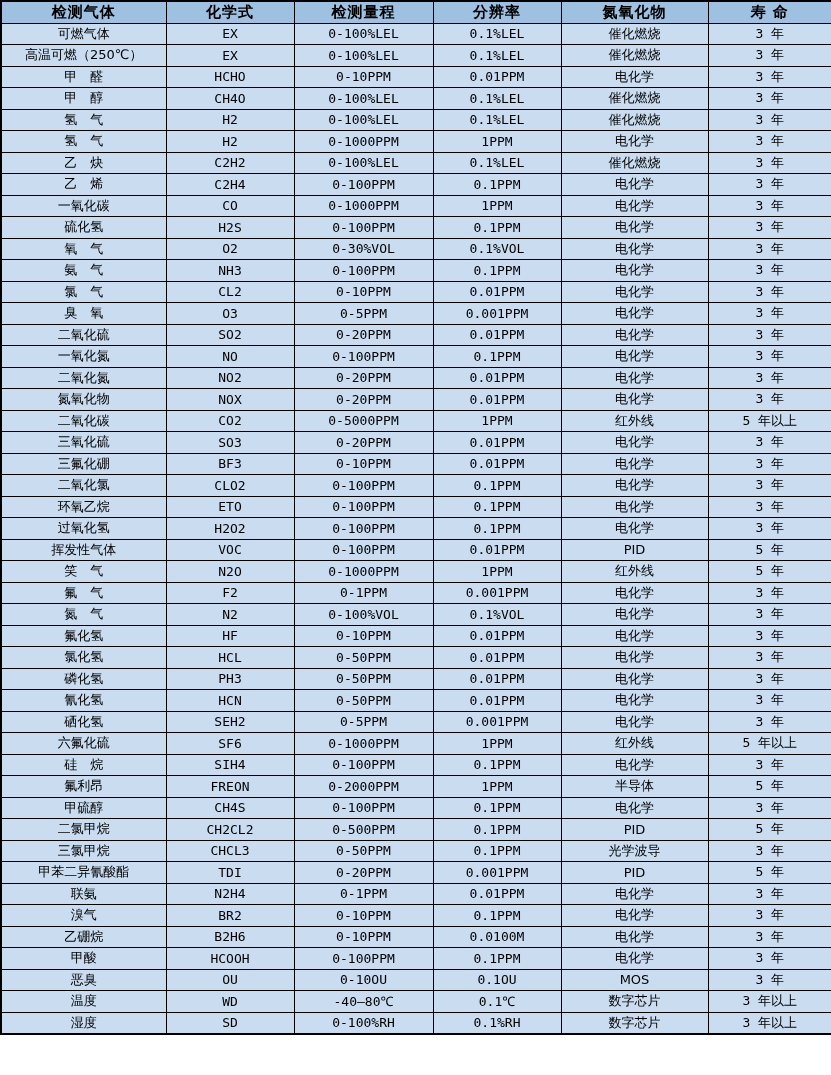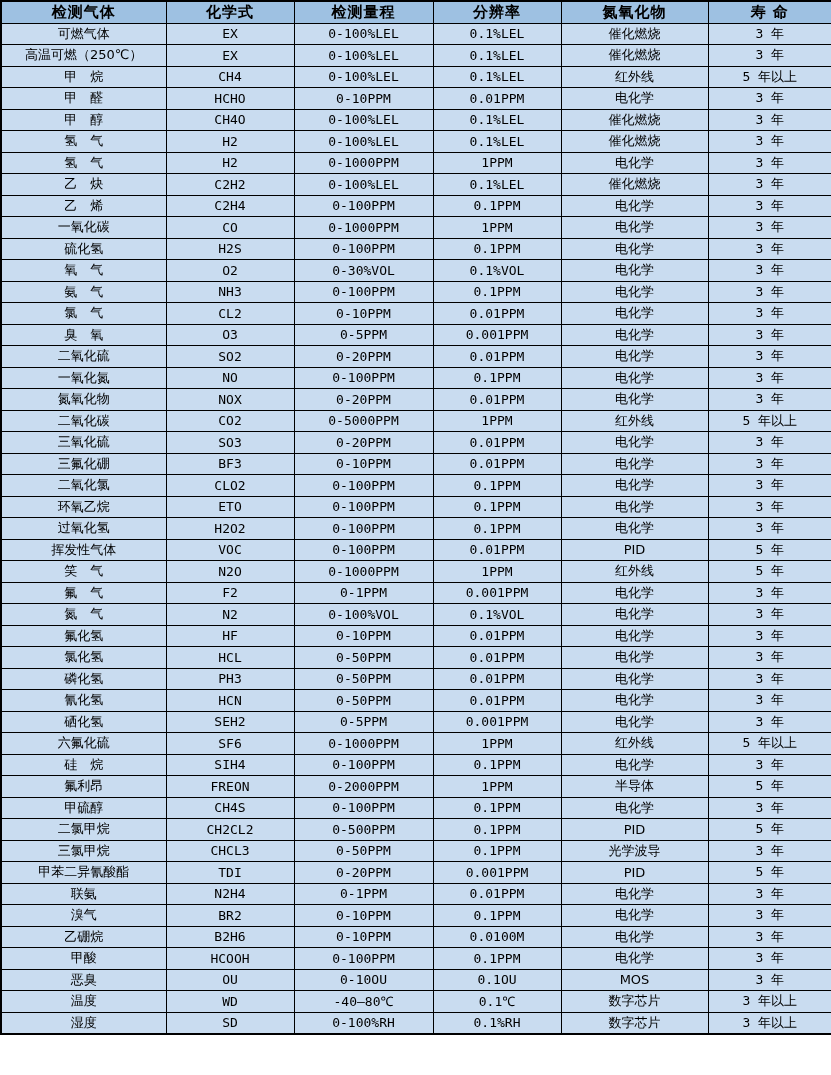--- a/index.html
+++ b/index.html
@@ -83,28 +83,20 @@
       </tr>
       <tr>
         <td class="cjk">高温可燃（250℃）</td>
         <td>EX</td>
         <td>0-100%LEL</td>
         <td>0.1%LEL</td>
         <td class="cjk">催化燃烧</td>
         <td>3 年</td>
       </tr>
       <tr>
-        <td class="cjk">甲　烷</td>
-        <td>CH4</td>
-        <td>0-100%LEL</td>
-        <td>0.1%LEL</td>
-        <td class="cjk">红外线</td>
-        <td>5 年以上</td>
-      </tr>
-      <tr>
         <td class="cjk">甲　醛</td>
         <td>HCHO</td>
         <td>0-10PPM</td>
         <td>0.01PPM</td>
         <td class="cjk">电化学</td>
         <td>3 年</td>
       </tr>
       <tr>
         <td class="cjk">甲　醇</td>
         <td>CH4O</td>
@@ -199,20 +191,28 @@
         <td>0-20PPM</td>
         <td>0.01PPM</td>
         <td class="cjk">电化学</td>
         <td>3 年</td>
       </tr>
       <tr>
         <td class="cjk">一氧化氮</td>
         <td>NO</td>
         <td>0-100PPM</td>
         <td>0.1PPM</td>
+        <td class="cjk">电化学</td>
+        <td>3 年</td>
+      </tr>
+      <tr>
+        <td class="cjk">二氧化氮</td>
+        <td>NO2</td>
+        <td>0-20PPM</td>
+        <td>0.01PPM</td>
         <td class="cjk">电化学</td>
         <td>3 年</td>
       </tr>
       <tr>
         <td class="cjk">氮氧化物</td>
         <td>NOX</td>
         <td>0-20PPM</td>
         <td>0.01PPM</td>
         <td class="cjk">电化学</td>
         <td>3 年</td>

